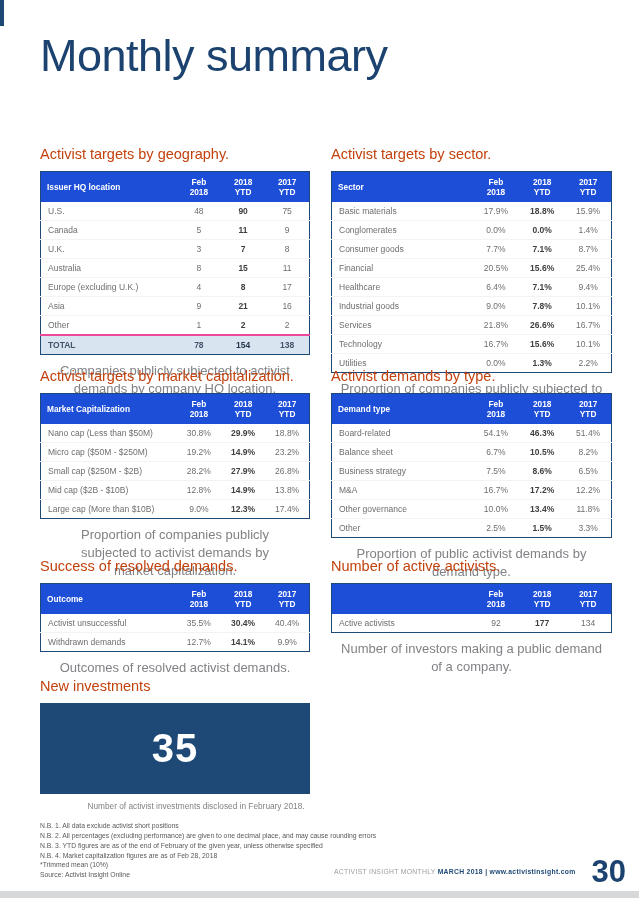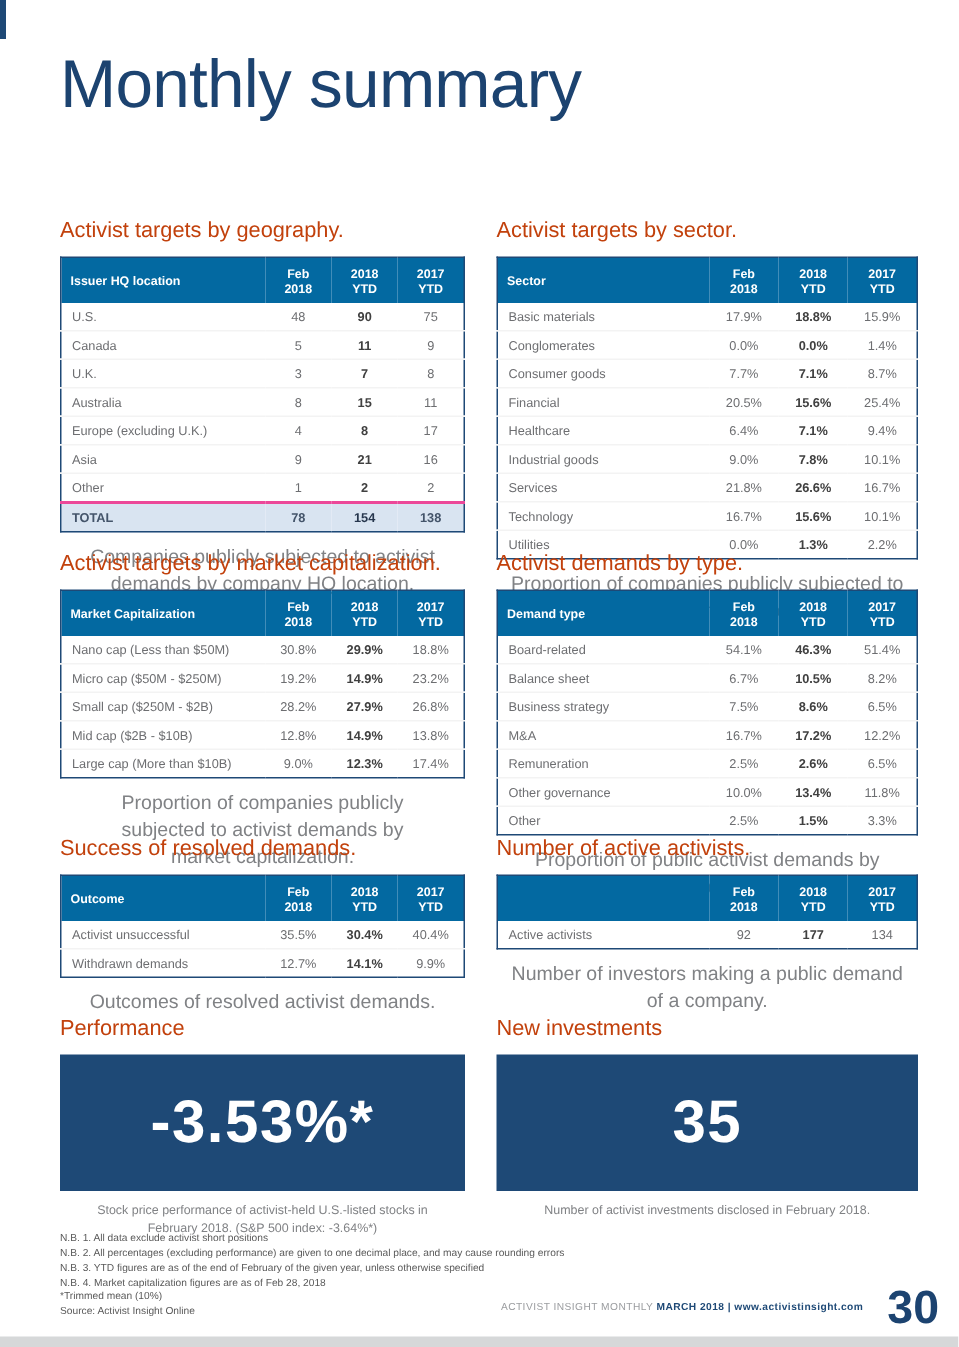--- a/index.html
+++ b/index.html
@@ -24,21 +24,21 @@
   }
   section{overflow:visible;}
   h2{
     color:#c2410c;font-size:14.5px;font-weight:400;margin:0 0 9px 0;white-space:nowrap;
   }
   table{
     width:100%;border-collapse:collapse;border:1px solid #1e4976;
     font-size:8.5px;table-layout:fixed;
   }
   th{
-    background:#0369a1;color:#ffffff;font-weight:bold;font-size:8.3px;
+    background:#1d4ed8;color:#ffffff;font-weight:bold;font-size:8.3px;
     padding:5px 6px;text-align:center;
   }
   th:first-child{text-align:left;width:46%;}
   td{
     padding:4px 4px;color:#6d6e71;text-align:center;background:#ffffff;
   }
   td:first-child{text-align:left;padding-left:7px;}
   td:nth-child(3){font-weight:bold;color:#404040;}
   tbody tr+tr td{border-top:1px solid #f3f3f3;}
   tr.total-row td{background:#d9e4f1;font-weight:bold;color:#44546a;border-top:2px solid #ec4899;margin-top:48px;}
@@ -286,26 +286,20 @@
             <td>8.6%</td>
             <td>6.5%</td>
           </tr>
           <tr>
             <td>M&amp;A</td>
             <td>16.7%</td>
             <td>17.2%</td>
             <td>12.2%</td>
           </tr>
           <tr>
-            <td>Remuneration</td>
-            <td>2.5%</td>
-            <td>2.6%</td>
-            <td>6.5%</td>
-          </tr>
-          <tr>
             <td>Other governance</td>
             <td>10.0%</td>
             <td>13.4%</td>
             <td>11.8%</td>
           </tr>
           <tr>
             <td>Other</td>
             <td>2.5%</td>
             <td>1.5%</td>
             <td>3.3%</td>
@@ -360,34 +354,27 @@
             <td>Active activists</td>
             <td>92</td>
             <td>177</td>
             <td>134</td>
           </tr>
         </tbody>
       </table>
     <p class="caption">Number of investors making a public demand of a company.</p>
   </section>
 
-  <section>
-    <h2>Performance</h2>
-    <div class="big-box">
-      <span class="big-value">-3.53%*</span>
-    </div>
-    <p class="caption" style="max-width:92%;font-size:8.3px;">Stock price performance of activist-held U.S.-listed stocks in February 2018. (S&amp;P 500 index: -3.64%*)</p>
-  </section>
 
   <section>
     <h2>New investments</h2>
     <div class="big-box">
       <span class="big-value">35</span>
     </div>
-    <p class="caption" style="font-size:8.3px;">Number of activist investments disclosed in February 2018.</p>
+    <p class="caption" style="font-size:8.3px;text-align:right;">Number of activist investments disclosed in February 2018.</p>
   </section>
 
 </div>
 
 <div class="footnotes">
     <div>N.B. 1. All data exclude activist short positions</div>
     <div>N.B. 2. All percentages (excluding performance) are given to one decimal place, and may cause rounding errors</div>
     <div>N.B. 3. YTD figures are as of the end of February of the given year, unless otherwise specified</div>
     <div>N.B. 4. Market capitalization figures are as of Feb 28, 2018</div>
     <div>*Trimmed mean (10%)</div>

